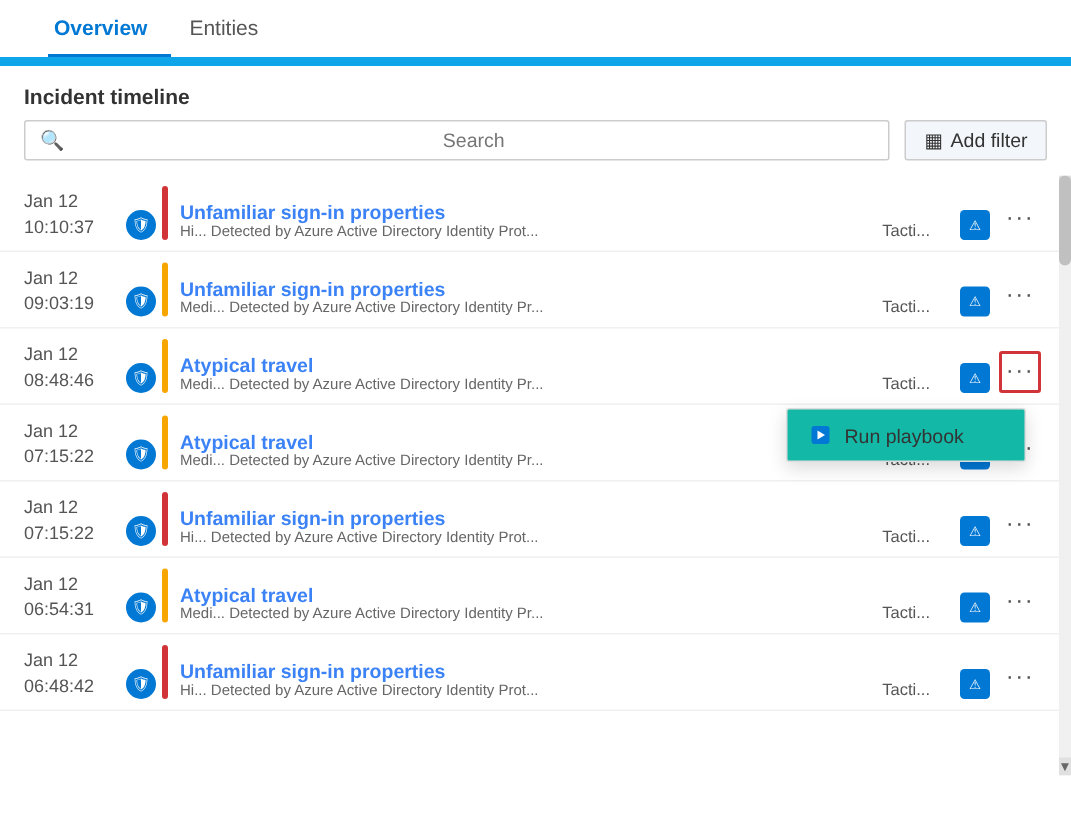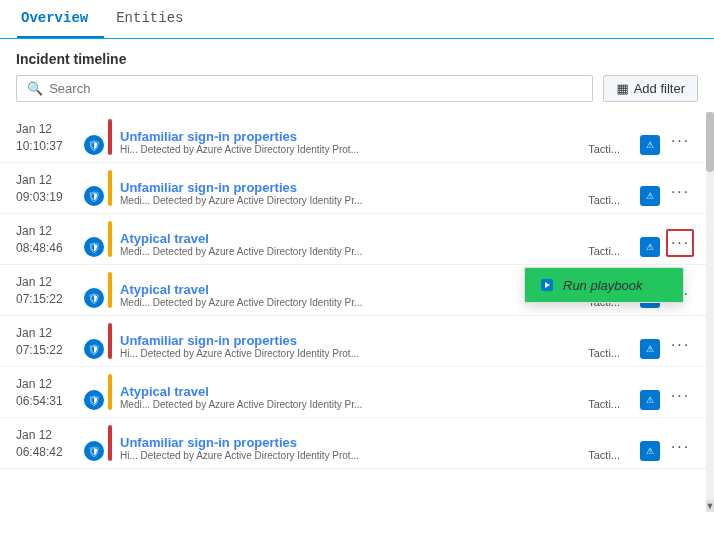--- a/index.html
+++ b/index.html
@@ -9,23 +9,22 @@
       background: #fff;
       color: #333;
       width: 714px;
       height: 548px;
       overflow: hidden;
     }
 
     
     .tabs {
       display: flex;
-      border-bottom: 1px solid #0ea5e9;
-      padding: 0 17px;
-      font-family: Liberation Mono, monospace;
+      border-bottom: 6px solid #0ea5e9;
+      padding: 0 32px;
     }
     .tab {
       padding: 10px 16px 10px 4px;
       cursor: pointer;
       font-size: 14px;
       color: #555;
       border-bottom: 2px solid transparent;
       margin-right: 8px;
     }
     .tab.active {
@@ -63,20 +62,21 @@
       color: #666;
       font-size: 13px;
     }
     .search-input {
       border: none;
       outline: none;
       font-size: 13px;
       color: #555;
       background: transparent;
       flex: 1;
+      text-align: center;
     }
     .filter-btn {
       display: flex;
       align-items: center;
       gap: 5px;
       padding: 5px 12px;
       border: 1px solid #ccc;
       border-radius: 2px;
       background: #f3f6fa;
       cursor: pointer;
@@ -207,27 +207,26 @@
     }
     .row-more-btn.highlighted {
       border: 2px solid #d13438;
     }
 
     
     .dropdown-menu {
       position: absolute;
       right: 30px;
       top: 155px;
-      background: #22c55e;
+      background: #14b8a6;
       border: 1px solid #ddd;
       box-shadow: 0 4px 12px rgba(0,0,0,0.15);
       z-index: 100;
       min-width: 160px;
       border-radius: 2px;
-      font-style: italic;
     }
     .dropdown-item {
       display: flex;
       align-items: center;
       gap: 8px;
       padding: 9px 14px;
       cursor: pointer;
       font-size: 13px;
       color: #333;
     }

